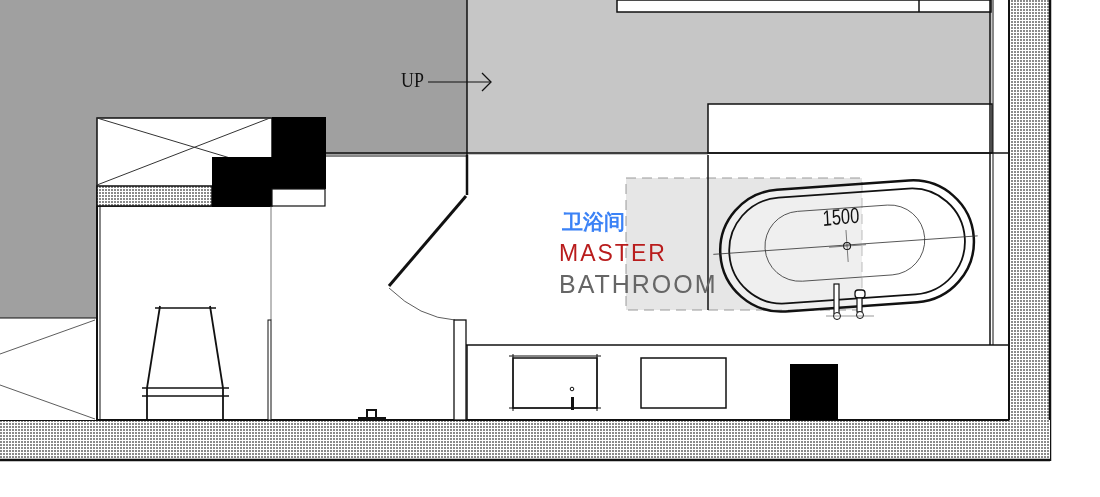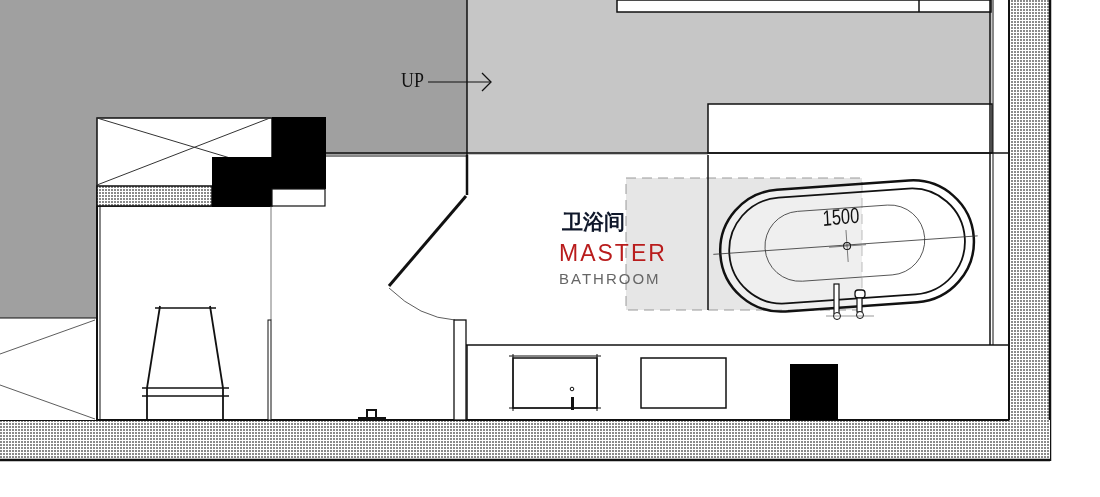--- a/index.html
+++ b/index.html
@@ -1,22 +1,22 @@
 <!DOCTYPE html>
 <html><head>
 <meta charset="utf-8">
 <style>
   html,body{margin:0;padding:0;background:#ffffff;}
   body{width:1100px;height:497px;overflow:hidden;position:relative;font-family:"Liberation Sans",sans-serif;}
   svg{position:absolute;left:0;top:0;}
   .lbl{position:absolute;white-space:nowrap;}
   .up{left:401px;top:68px;font-family:"Liberation Serif",serif;font-size:21px;color:#111;transform:scaleX(0.85);transform-origin:left top;}
-  .cn{left:562px;top:208px;font-family:"DejaVu Sans",sans-serif;font-size:21px;font-weight:bold;color:#0f172a;}
+  .cn{left:562px;top:208px;font-family:"DejaVu Sans",sans-serif;font-size:21px;font-weight:bold;color:#3b82f6;}
   .en1{left:559px;top:240px;font-size:23px;color:#b91c1c;letter-spacing:2px;font-weight:300;}
-  .en2{left:559px;top:270px;font-size:15px;color:#666;letter-spacing:2px;}
+  .en2{left:559px;top:270px;font-size:25px;color:#666;letter-spacing:2px;}
   .dim{left:822px;top:206px;font-size:22px;color:#111;transform:scaleX(0.75) rotate(-4deg);transform-origin:left top;}
 </style>
 </head>
 <body>
 
 <svg width="1100" height="497" viewBox="0 0 1100 497">
   <defs>
     <pattern id="hatch" width="3" height="3" patternUnits="userSpaceOnUse">
       <rect width="3" height="3" fill="#ffffff"></rect>
       <rect width="2" height="2" fill="#8a8a8a"></rect>

